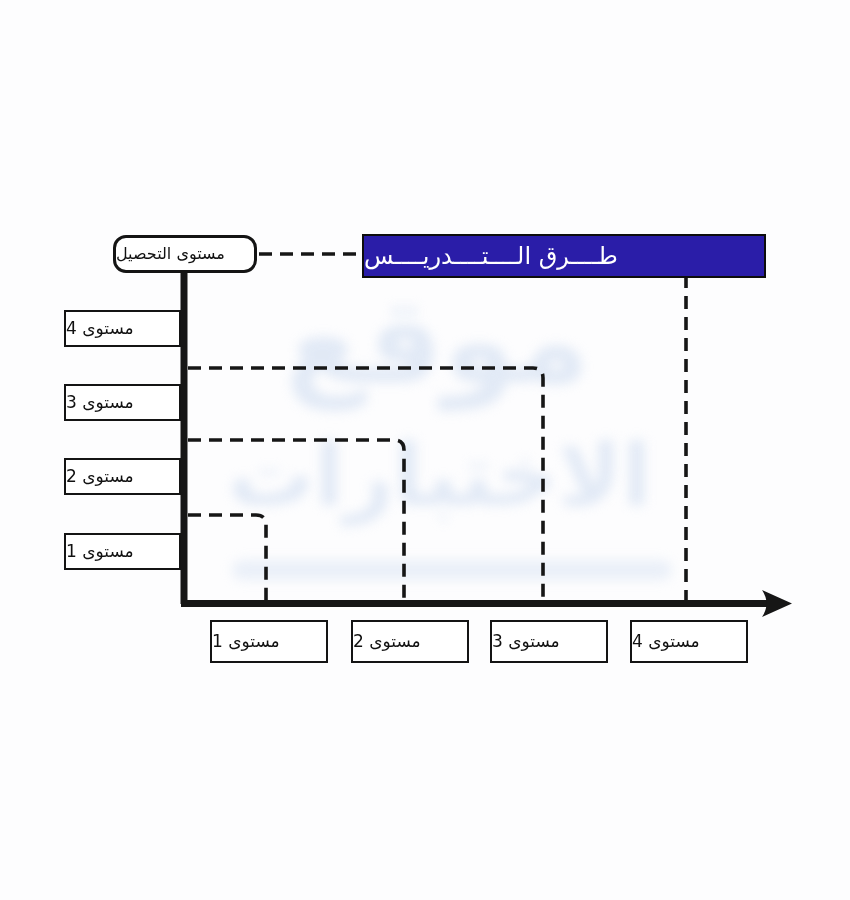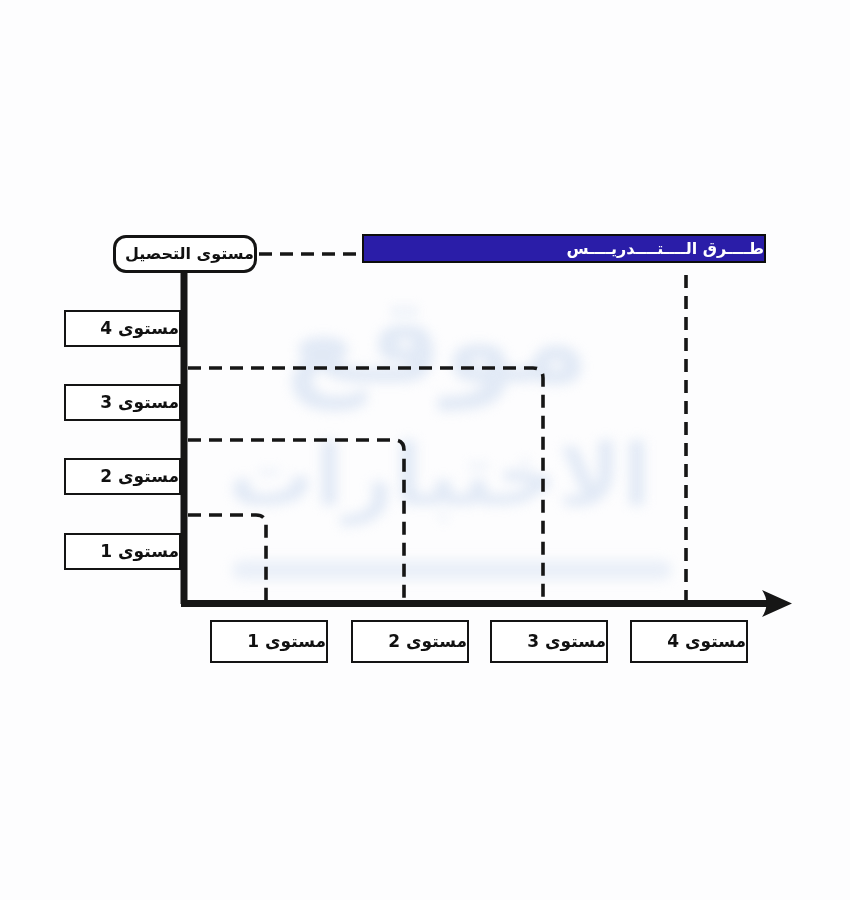--- a/index.html
+++ b/index.html
@@ -24,32 +24,32 @@
   .wm3{position:absolute;left:232px;top:560px;width:440px;height:20px;
        background:var(--wm-color);opacity:.55;border-radius:10px;filter:blur(6px);}
   
   svg.lines{position:absolute;left:0;top:0;}
   .axis{stroke:var(--line-color);stroke-width:7;fill:none;stroke-linecap:butt;}
   .dash{stroke:var(--line-color);stroke-width:3.6;fill:none;stroke-dasharray:13 8;}
   .arrow{fill:var(--line-color);}
   
   .box{
     position:absolute;background:#ffffff;border:2.5px solid #141414;
-    display:flex;align-items:center;justify-content:flex-start;
-    font-weight:bold;color:#111;font-size:17px;line-height:1;
+    display:flex;align-items:center;justify-content:flex-end;
+    font-weight:normal;color:#111;font-size:17px;line-height:1;
     box-sizing:border-box;
   }
   .titlebox{
     left:113px;top:235px;width:144px;height:38px;
     border-radius:13px;border-width:3px;font-size:16px;z-index:3;
   }
   .bar{
-    left:362px;top:234px;width:404px;height:29px;
+    left:362px;top:234px;width:404px;height:44px;
     background:var(--bar-bg);color:var(--bar-text);
-    border:2px solid #0d0d0d;font-size:16px;letter-spacing:.5px;z-index:3;padding-left:12px;
+    border:2px solid #0d0d0d;font-size:24px;letter-spacing:.5px;z-index:3;
   }
   .ybox{left:64px;width:117px;height:37px;z-index:2;}
   .xbox{top:620px;width:118px;height:43px;z-index:2;}
 </style>
 </head>
 <body>
 
 <div class="stage">
 
   <div>

